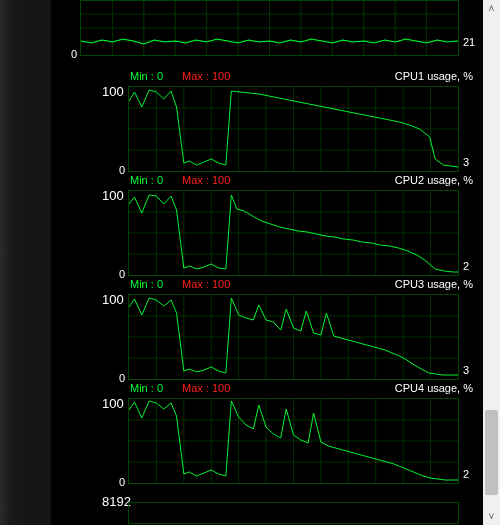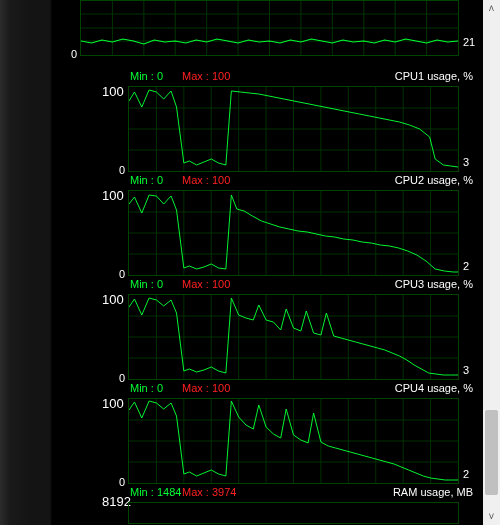--- a/index.html
+++ b/index.html
@@ -223,25 +223,20 @@
                 <line x1="330" y1="0" x2="330" y2="84"></line>
             </g>
             <path class="trace" d="M0 11 L6 3 L14 19 L22 2 L30 4 L38 10 L46 4 L52 17 L60 75 L66 73 L74 77 L82 74 L90 71 L98 75 L106 77 L112 2 L120 18 L128 26 L136 30 L142 6 L150 28 L158 35 L166 39 L172 10 L180 36 L188 41 L196 44 L202 14 L210 43 L218 47 L226 49 L234 51 L242 53 L250 55 L258 57 L266 59 L274 61 L282 63 L290 65 L298 68 L306 71 L314 74 L322 77 L330 79 L338 80 L346 81 L354 81 L360 81"></path>
           </svg>
         </div>
         <div class="axis-bot" style="top:94px;">0</div>
         <div class="cur-val" style="top:86px;">2</div>
       </div>
 
       <div class="chart-block" style="height:40px;">
-        <div class="label-row">
-          <span class="min">Min : 1484</span>
-          <span class="max">Max : 3974</span>
-          <span class="title">RAM usage, MB</span>
-        </div>
         <div class="axis-top" style="top:8px;">8192</div>
         <div class="plot" style="top:16px;height:20px;">
           <svg viewBox="0 0 360 20" preserveAspectRatio="none"></svg>
         </div>
       </div>
 
     </div>
   </div>
 </div>
 

